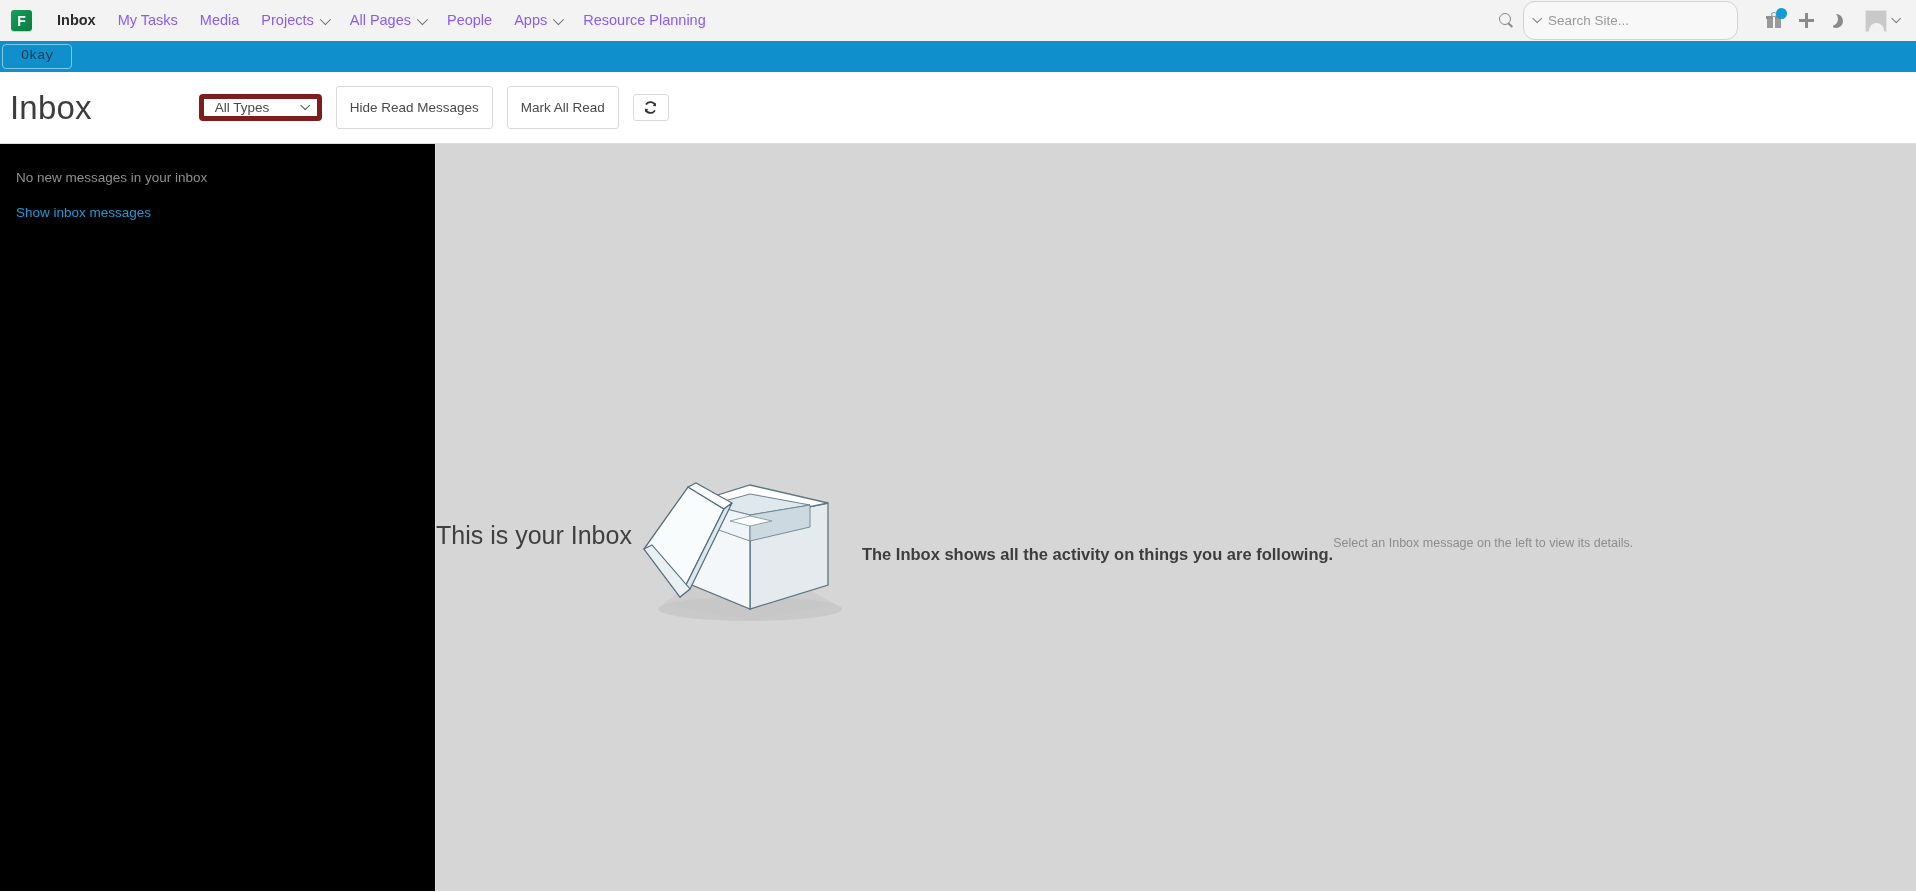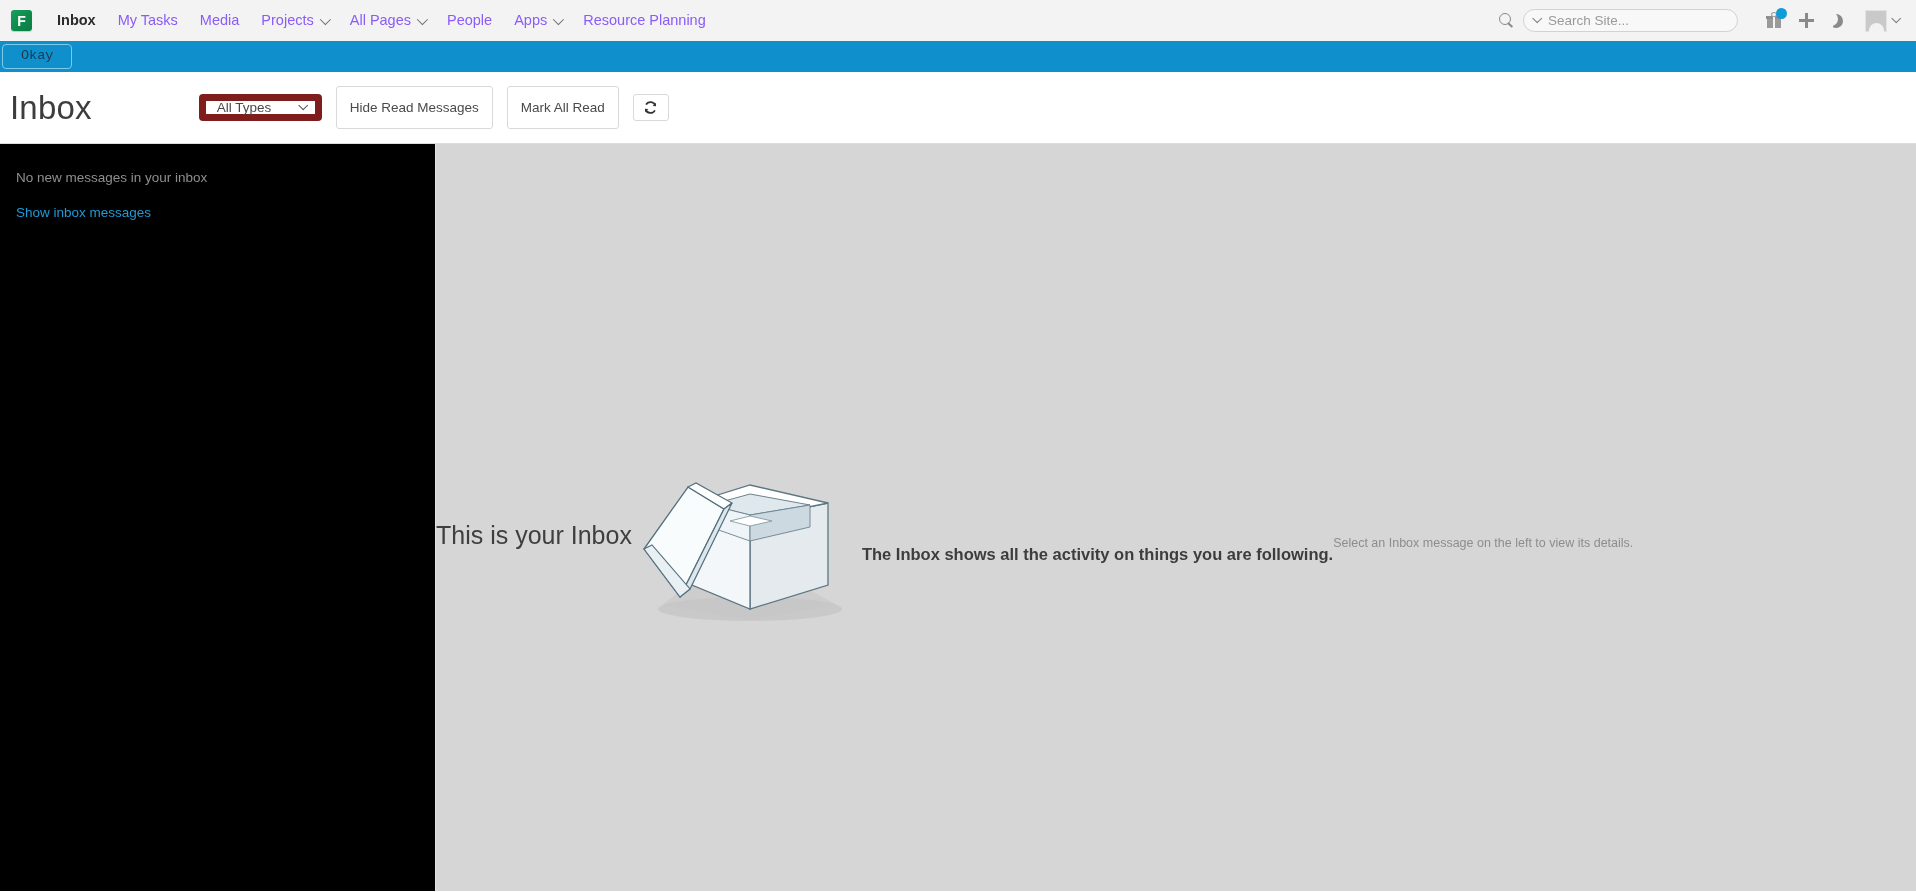--- a/index.html
+++ b/index.html
@@ -82,21 +82,21 @@
     width: 6px; height: 1.8px;
     background: #8a8a8a;
     transform: rotate(42deg);
     transform-origin: left center;
   }
   #site-search-wrap {
     display: flex; align-items: center; gap: 9px;
     margin-right: 18px;
   }
   #site-search-box {
-    width: 215px; height: 23px;
+    width: 215px; height: 39px;
     border: 1px solid #d2d2d2;
     border-radius: 12px;
     background: #f8f8f8;
     display: flex; align-items: center;
     padding: 0 9px;
     gap: 8px;
     cursor: text;
   }
   .mini-caret {
     width: 7px; height: 7px;
@@ -230,21 +230,21 @@
   #page-title {
     font-size: 33px;
     color: #3d3d3d;
     font-weight: normal;
     letter-spacing: 0.2px;
     margin-right: 93px;
     white-space: nowrap;
   }
   #type-select {
     width: 123px; height: 27px;
-    border: 7px solid #7f1d1d;
+    border: 5px solid #7f1d1d;
     border-radius: 4px;
     background: #fff;
     display: flex; align-items: center;
     justify-content: space-between;
     padding: 0 9px 0 11px;
     font-size: 13.5px;
     color: #4a4a4a;
     cursor: pointer;
   }
   .sel-caret {

